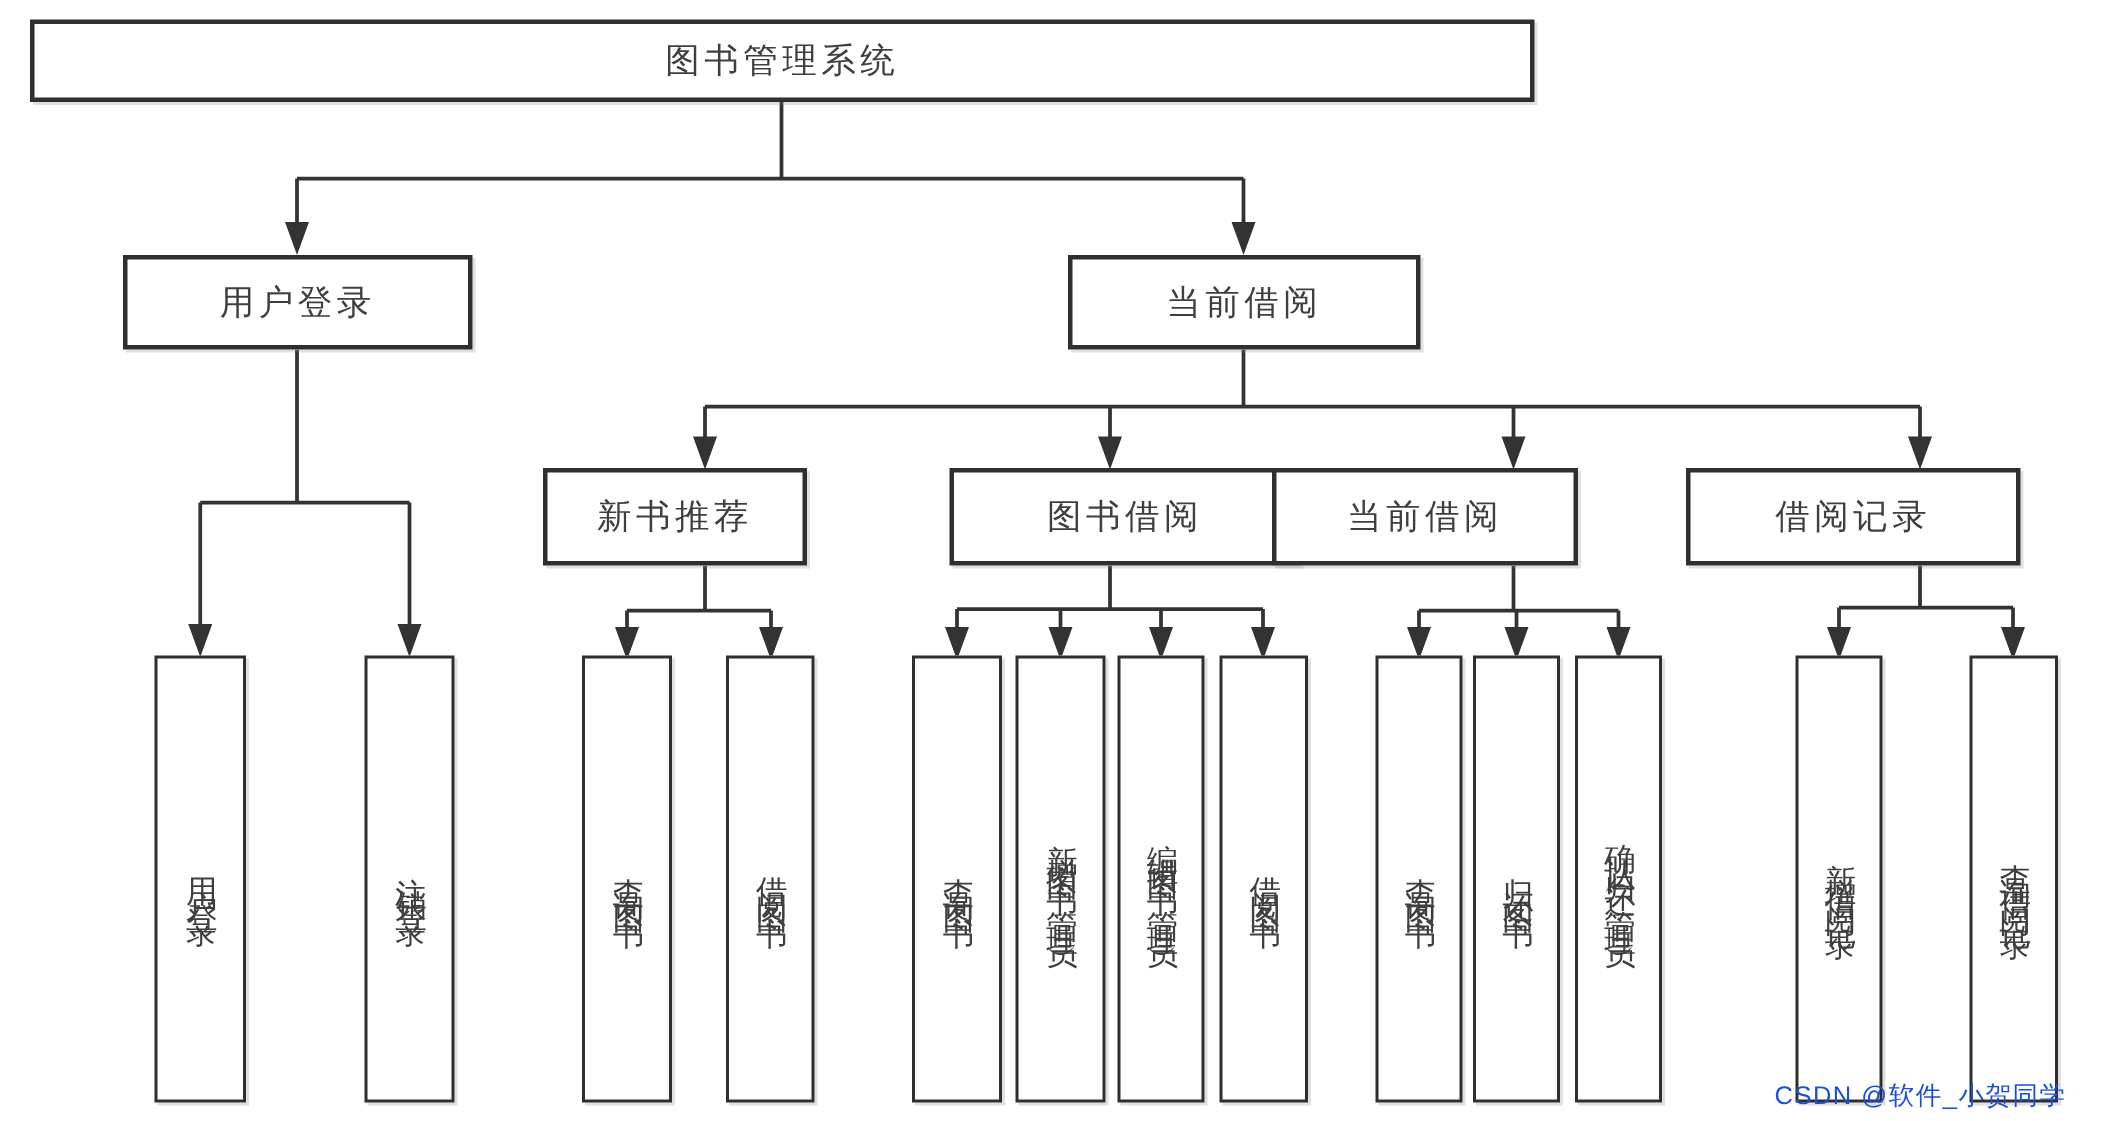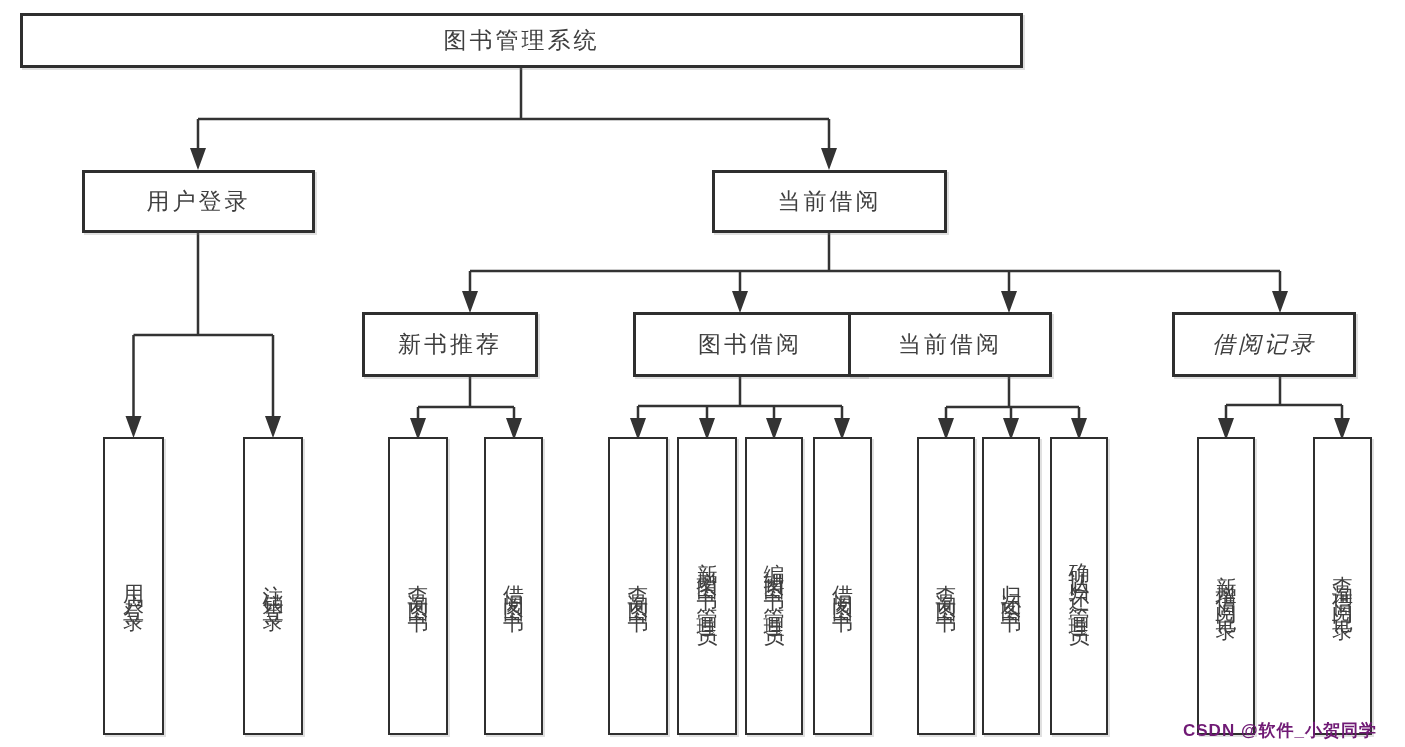--- a/index.html
+++ b/index.html
@@ -19,39 +19,39 @@
     border-width:2px; font-size:21px;
     writing-mode:vertical-rl; text-orientation:mixed; letter-spacing:9px;
   }
   
   #b-root  { left:20px;  top:13px;  width:1003px; height:55px; }
   #b-login { left:82px;  top:170px; width:233px;  height:63px; }
   #b-mgmt  { left:712px; top:170px; width:235px;  height:63px; }
   #b-s0 { left:362px;  top:312px; width:176px; height:65px; }
   #b-s1 { left:633px;  top:312px; width:234px; height:65px; }
   #b-s2 { left:848px;  top:312px; width:204px; height:65px; }
-  #b-s3 { left:1172px; top:312px; width:184px; height:65px;font-style:italic; }
+  #b-s3 { left:1124px; top:312px; width:223px; height:65px; }
   
   .leaf { top:437px; height:298px; }
   #b-l0  { left:103px;  width:61px; }
   #b-l1  { left:243px;  width:60px; }
   #b-l2  { left:388px;  width:60px; }
   #b-l3  { left:484px;  width:59px; }
   #b-l4  { left:608px;  width:60px; }
   #b-l5  { left:677px;  width:60px; }
   #b-l6  { left:745px;  width:58px; }
   #b-l7  { left:813px;  width:59px; }
   #b-l8  { left:917px;  width:58px; }
   #b-l9  { left:982px;  width:58px; }
   #b-l10 { left:1050px; width:58px; }
   #b-l11 { left:1197px; width:58px; }
   #b-l12 { left:1313px; width:59px; }
   .watermark {
     position:absolute; left:1183px; top:719px; z-index:3;
-    font-size:17px; letter-spacing:1px; color:#701a75; white-space:nowrap;font-weight:bold;
+    font-size:17px; letter-spacing:1px; color:#1d4ed8; white-space:nowrap;
   }
 </style>
 </head>
 <body>
 
 <div class="canvas">
 
   <svg class="wires" width="1405" height="747" viewBox="0 0 1405 747" aria-hidden="true">
 
     <path fill="none" stroke="#333333" stroke-width="2.5" d="

